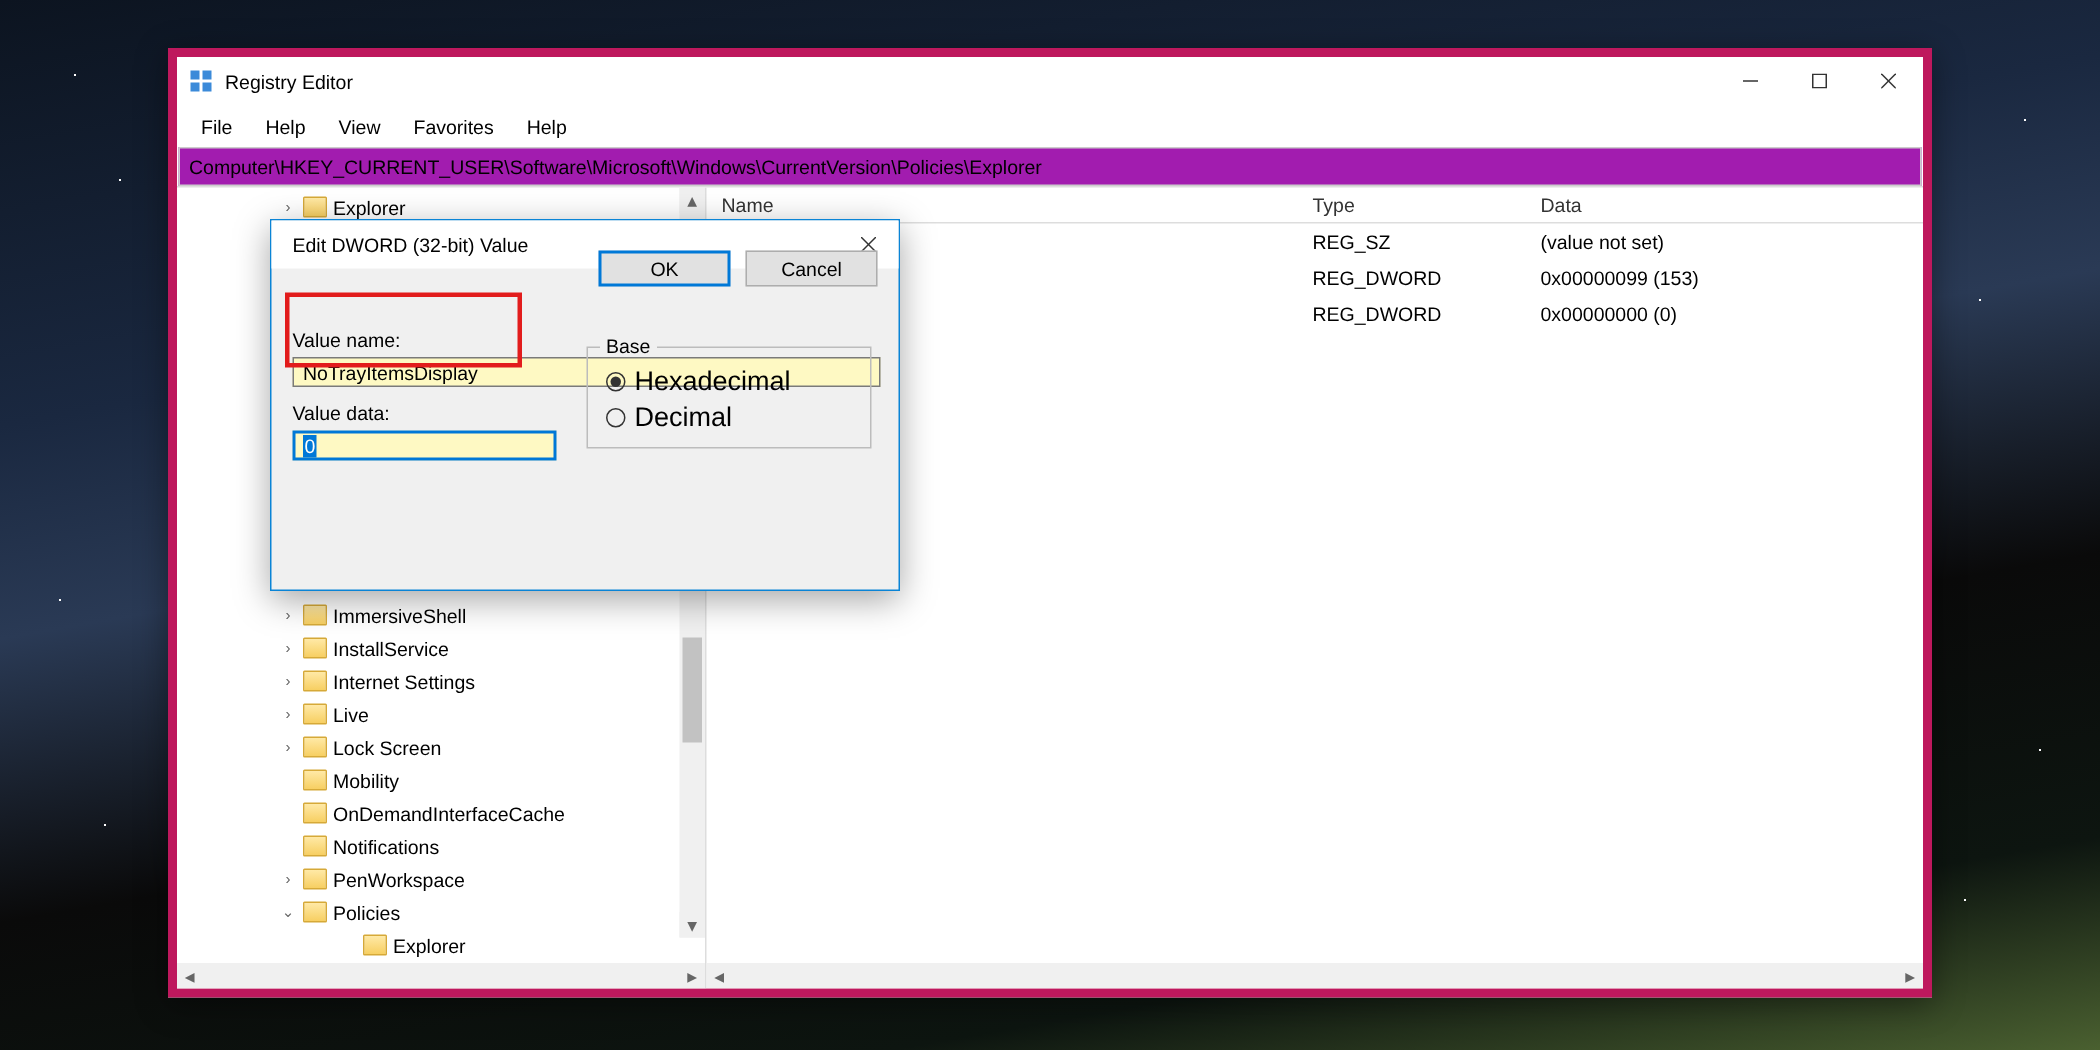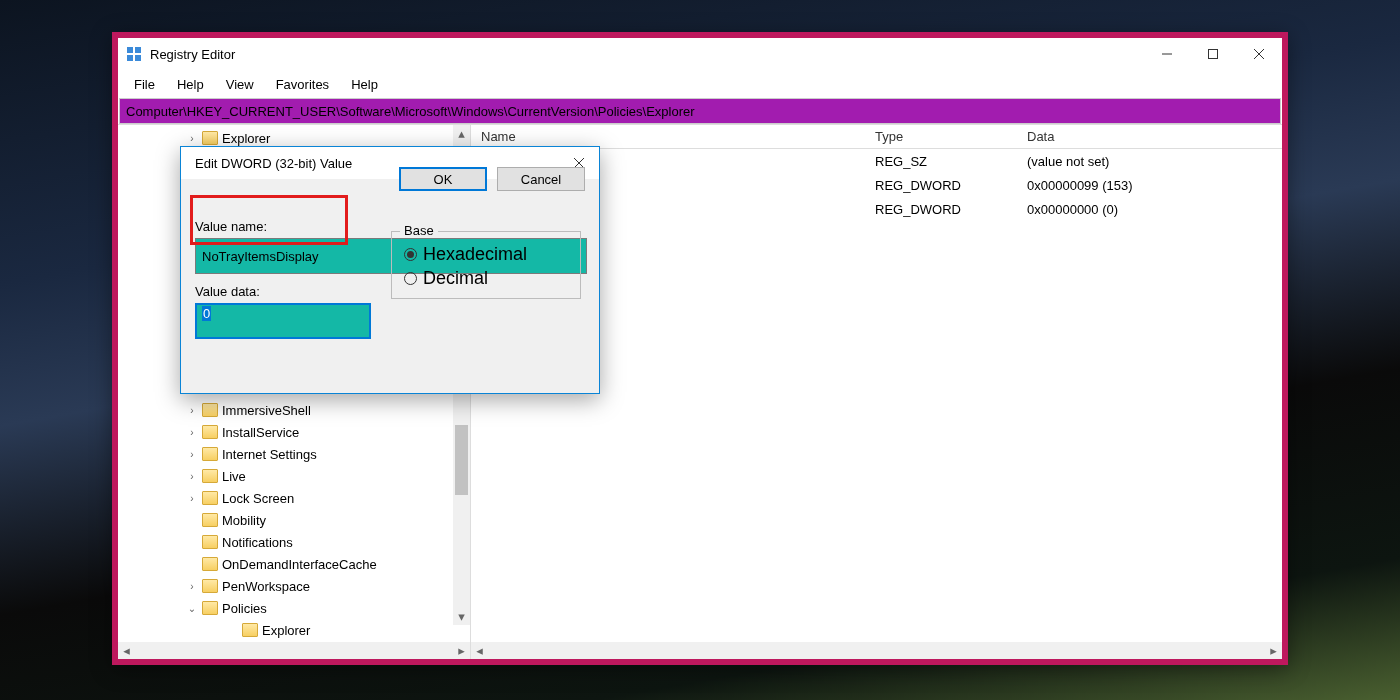--- a/index.html
+++ b/index.html
@@ -107,21 +107,21 @@
     width:420px; height:248px;
     background:#f0f0f0;
     border:1px solid #0a84d6;
     box-shadow: 0 6px 22px rgba(0,0,0,.35);
   }
   .dialog .titlebar { background:#fff; height:32px;justify-content:center; }
   .dialog .close { width:40px; height:32px; display:flex; align-items:center; justify-content:center; }
   .dialog-body { padding:12px 14px 10px; }
   .fld-label { font-size:13px; margin-bottom:4px; margin-top:4px; }
   .txt {
-    width:394px; height:36px; border:1px solid #7a7a7a; background:#14b8a6; padding:2px 6px; font-size:13px;
+    width:394px; height:20px; border:1px solid #7a7a7a; background:#fef9c3; padding:2px 6px; font-size:13px;
   }
   .txt.small { width:176px; }
   .txt.focus { border:1px solid #0078d7; box-shadow:0 0 0 1px #0078d7 inset; }
   .hl-box { position:absolute; border:3px solid #e21c1c; pointer-events:none; }
 
   .group {
     border:1px solid #bcbcbc; padding:10px 12px 8px; margin-top:0;
     position:relative;
   }
   .group .legend { position:absolute; top:-9px; left:8px; background:#f0f0f0; padding:0 4px; font-size:13px; }
@@ -221,26 +221,26 @@
             <span class="label">Lock Screen</span>
           </div>
         <div class="row">
             <span class="twisty" style="visibility:hidden"></span>
             <span class="folder"></span>
             <span class="label">Mobility</span>
           </div>
         <div class="row">
             <span class="twisty" style="visibility:hidden"></span>
             <span class="folder"></span>
+            <span class="label">OnDemandInterfaceCache</span>
+          </div>
+        <div class="row">
+            <span class="twisty" style="visibility:hidden"></span>
+            <span class="folder"></span>
             <span class="label">Notifications</span>
-          </div>
-        <div class="row">
-            <span class="twisty" style="visibility:hidden"></span>
-            <span class="folder"></span>
-            <span class="label">OnDemandInterfaceCache</span>
           </div>
         <div class="row">
             <span class="twisty">›</span>
             <span class="folder"></span>
             <span class="label">PenWorkspace</span>
           </div>
         <div class="row">
             <span class="twisty">⌄</span>
             <span class="folder"></span>
             <span class="label">Policies</span>

